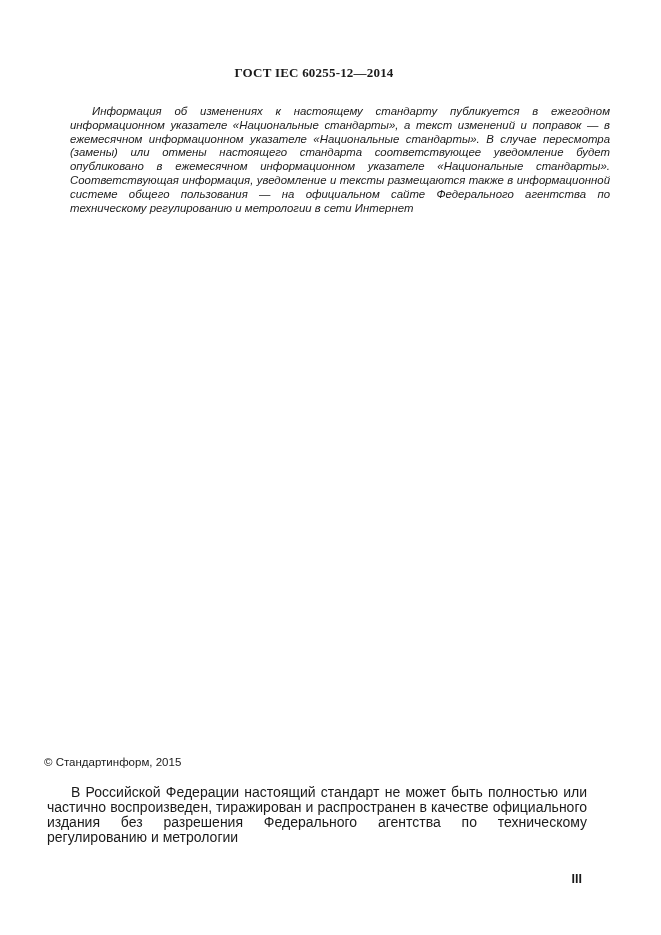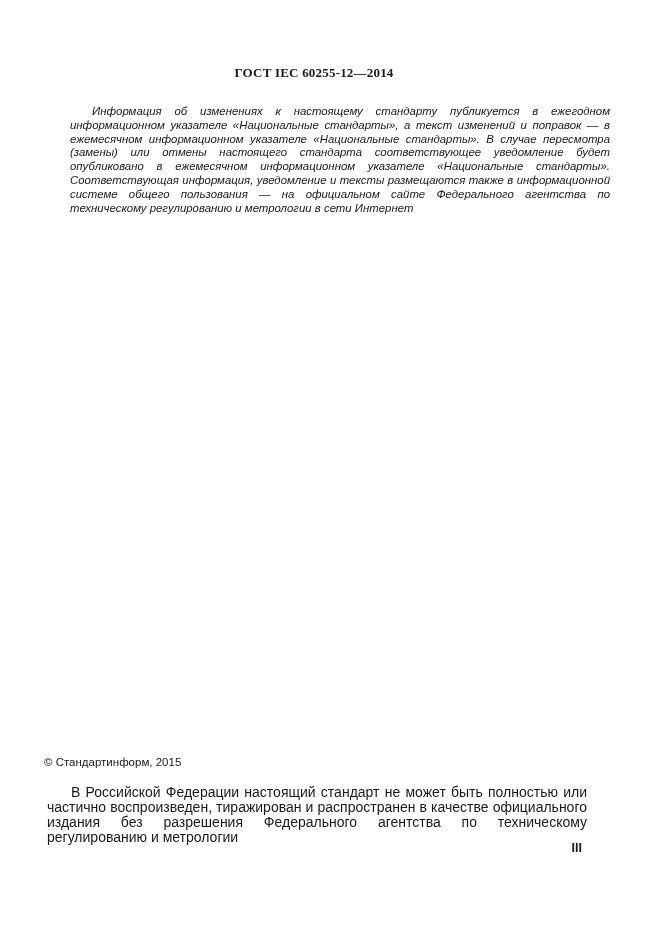--- a/index.html
+++ b/index.html
@@ -65,21 +65,21 @@
     left: 44px;
     width: 540px;
     margin: 3px;
     font-size: 14px;
     line-height: 15px;
     text-align: justify;
     text-indent: 24px;
   }
   .page-number {
     position: absolute;
-    top: 841px;
+    top: 872px;
     left: 44px;
     width: 538px;
     text-align: right;
     font-size: 12.5px;
     font-weight: bold;
   }
 </style>
 </head>
 <body>
 

